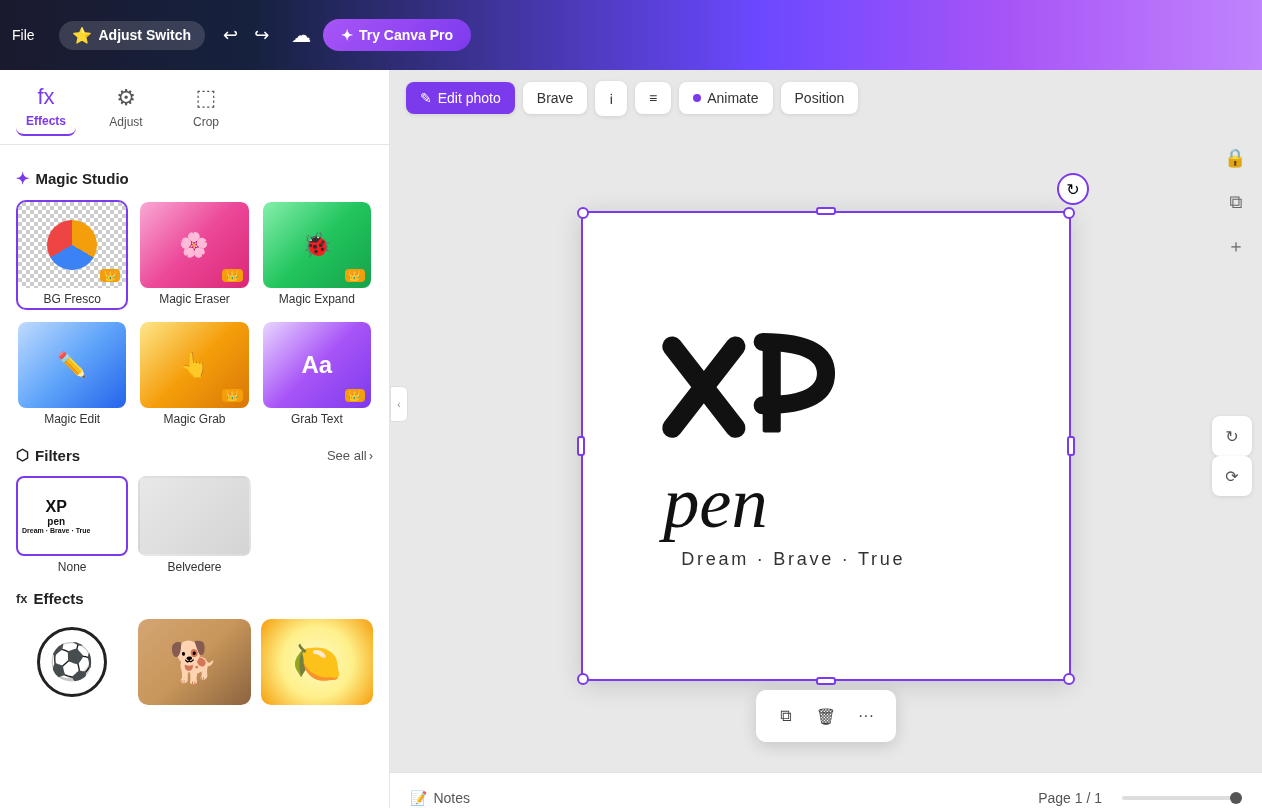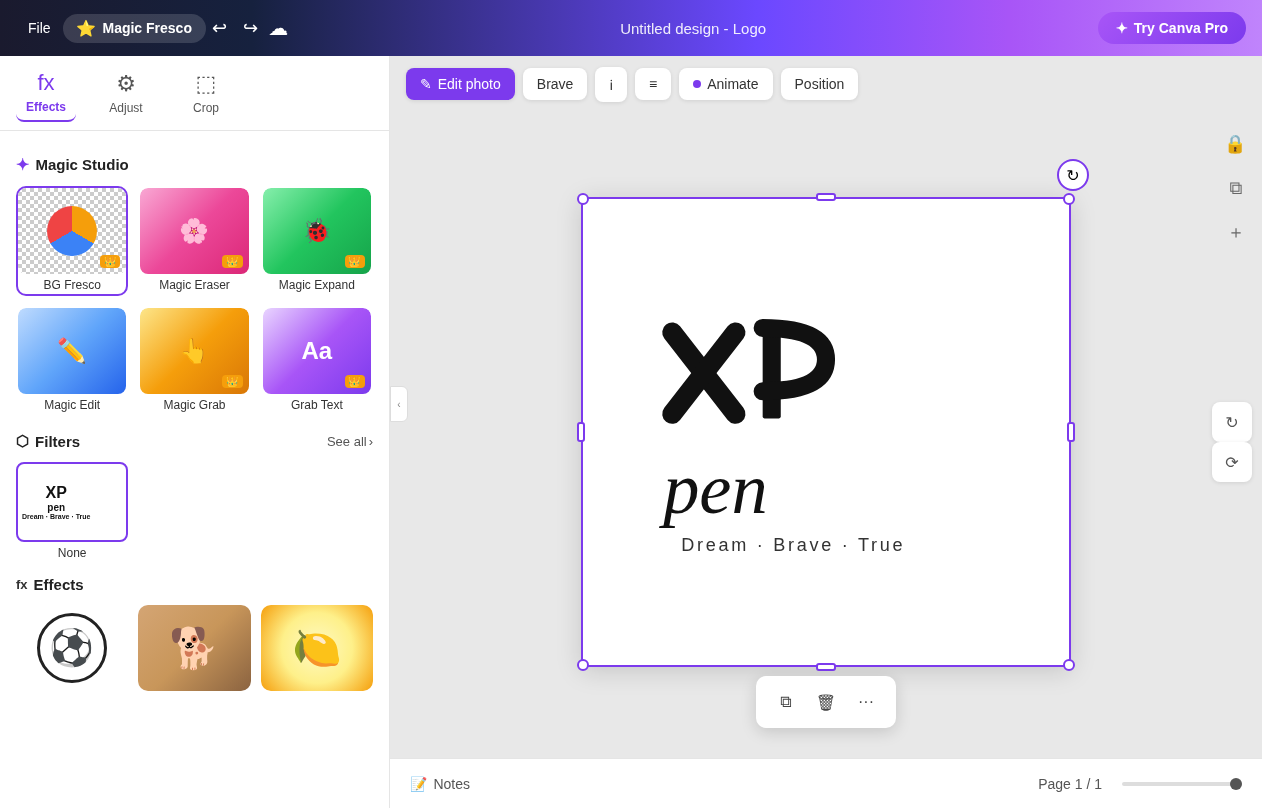--- a/index.html
+++ b/index.html
@@ -1,22 +1,22 @@
 <!DOCTYPE html>
 <html><head>
   <meta charset="utf-8">
   <style>
     * { box-sizing: border-box; margin: 0; padding: 0; }
     body { font-family: -apple-system, BlinkMacSystemFont, 'Segoe UI', sans-serif; background: #f0f0f0; overflow: hidden; width: 1262px; height: 808px; }
 
     
     #topbar {
-      display: flex; align-items: center; height: 56px;
+      display: flex; align-items: center; height: 70px;
       background: linear-gradient(90deg, #1a1a2e 0%, #16213e 20%, #6b48ff 60%, #a855f7 80%, #c084fc 100%);
-      padding: 0 16px; gap: 0; position: relative; z-index: 10;
+      padding: 0 0; gap: 12px; position: relative; z-index: 10;
     }
     #topbar .file-btn {
       color: #fff; font-size: 14px; font-weight: 500; padding: 6px 12px;
       border-radius: 6px; cursor: pointer; border: none; background: transparent;
     }
     #topbar .magic-switch-btn {
       display: flex; align-items: center; gap: 6px;
       background: rgba(255,255,255,0.15); border-radius: 20px;
       padding: 5px 14px; color: #fff; font-size: 14px; font-weight: 600; cursor: pointer; border: none;
     }
@@ -240,31 +240,30 @@
     .effect-dog { background: linear-gradient(135deg, #d4a574, #c8965a, #8b6340); }
   </style>
 </head>
 <body>
 
 <div id="topbar">
   <button class="file-btn">File</button>
 
   <button class="magic-switch-btn">
     <span class="star">⭐</span>
-    <span>Magic Fresco</span>
+    <span>Adjust Switch</span>
   </button>
 
   <div class="undo-redo">
     <button class="undo-redo">↩</button>
     <button class="undo-redo">↪</button>
   </div>
 
   <button class="save-btn">☁</button>
 
-  <div class="title">Untitled design - Logo</div>
 
   <button class="try-pro">
     <span>✦</span>
     <span>Try Canva Pro</span>
   </button>
 </div>
 
 <div id="main">
 
   <div id="left-panel">
@@ -367,20 +366,24 @@
               <div style="font-size:11px; font-weight:700; text-align:center; color:#111; padding:4px;">
                 <div style="font-size:16px; font-weight:900;">XP</div>
                 <div style="font-size:10px;">pen</div>
                 <div style="font-size:7px;">Dream · Brave · True</div>
               </div>
             </div>
             <div class="filter-label">None</div>
           </div>
 
 
+          <div class="filter-card">
+            <div class="filter-preview filter-belvedere"></div>
+            <div class="filter-label">Belvedere</div>
+          </div>
         </div>
       </div>
 
       <div class="effects-section">
         <div class="section-header">
           <div class="section-title">
             <span style="font-size:13px;font-weight:700;color:#333;">fx</span>
             <span>Effects</span>
           </div>
         </div>

